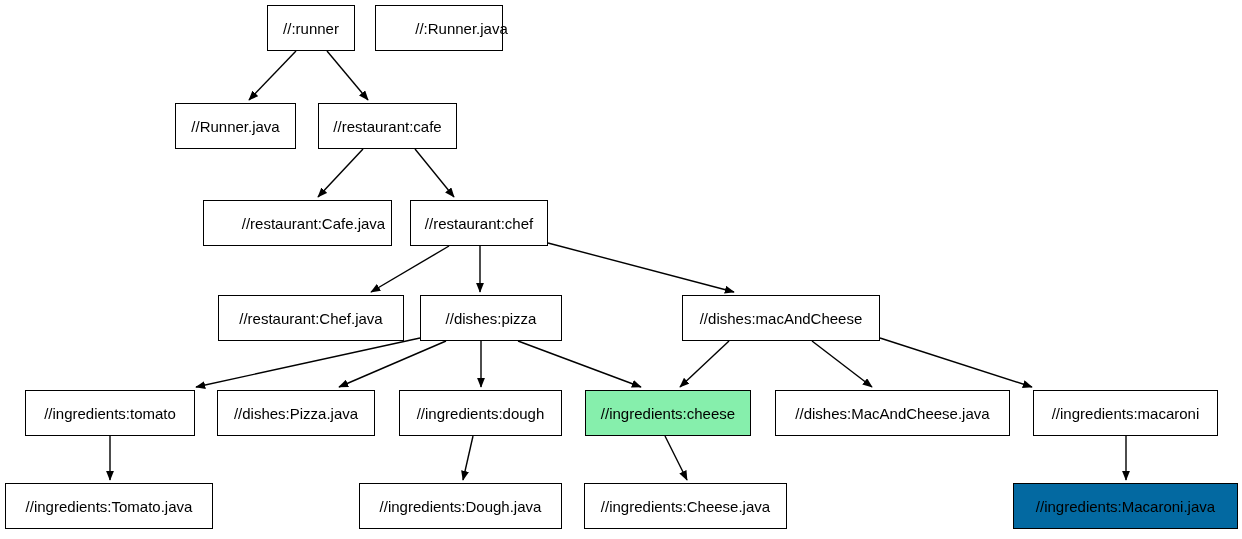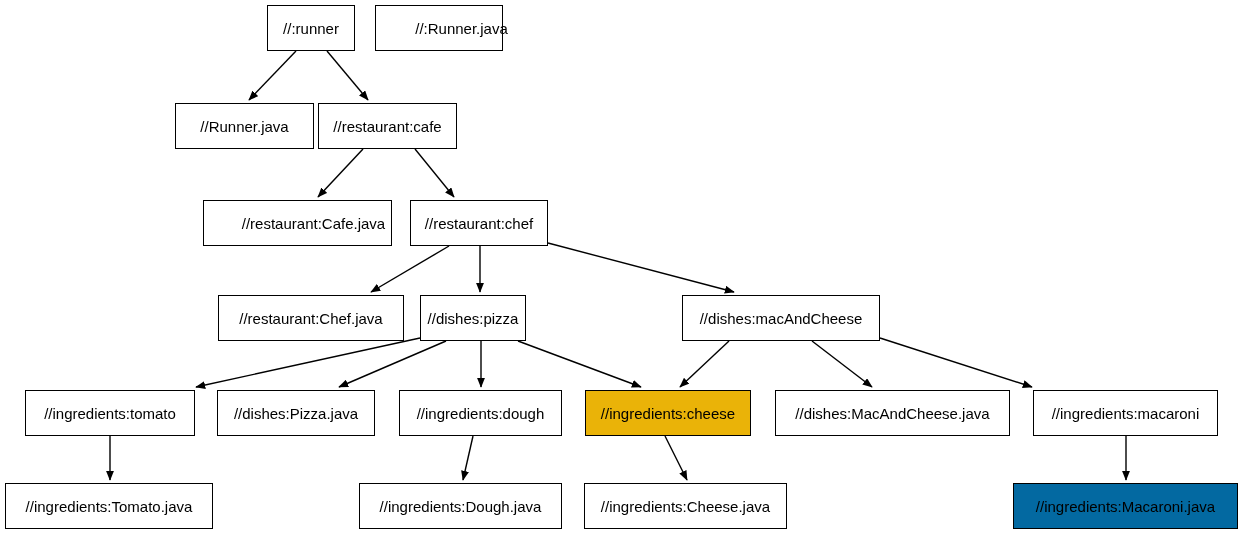--- a/index.html
+++ b/index.html
@@ -81,51 +81,51 @@
       </g>
   </svg>
 
   <div id="node-layer">
       <div class="graph-node" style="left: 267px; top: 5px; width: 88px; height: 46px; background: rgb(255, 255, 255); border-color: rgb(0, 0, 0);">
         <span class="node-label" style="color: rgb(0, 0, 0);">//:runner</span>
       </div>
       <div class="graph-node" style="left: 375px; top: 5px; width: 128px; height: 46px; background: rgb(255, 255, 255); border-color: rgb(0, 0, 0); padding-left: 45px;">
         <span class="node-label" style="color: rgb(0, 0, 0);">//:Runner.java</span>
       </div>
-      <div class="graph-node" style="left: 175px; top: 103px; width: 139px; height: 46px; background: rgb(255, 255, 255); border-color: rgb(0, 0, 0);">
+      <div class="graph-node" style="left: 175px; top: 103px; width: 121px; height: 46px; background: rgb(255, 255, 255); border-color: rgb(0, 0, 0);">
         <span class="node-label" style="color: rgb(0, 0, 0);">//Runner.java</span>
       </div>
       <div class="graph-node" style="left: 318px; top: 103px; width: 139px; height: 46px; background: rgb(255, 255, 255); border-color: rgb(0, 0, 0);">
         <span class="node-label" style="color: rgb(0, 0, 0);">//restaurant:cafe</span>
       </div>
       <div class="graph-node" style="left: 203px; top: 200px; width: 189px; height: 46px; background: rgb(255, 255, 255); border-color: rgb(0, 0, 0); padding-left: 32px;">
         <span class="node-label" style="color: rgb(0, 0, 0);">//restaurant:Cafe.java</span>
       </div>
       <div class="graph-node" style="left: 410px; top: 200px; width: 138px; height: 46px; background: rgb(255, 255, 255); border-color: rgb(0, 0, 0);">
         <span class="node-label" style="color: rgb(0, 0, 0);">//restaurant:chef</span>
       </div>
       <div class="graph-node" style="left: 218px; top: 295px; width: 186px; height: 46px; background: rgb(255, 255, 255); border-color: rgb(0, 0, 0);">
         <span class="node-label" style="color: rgb(0, 0, 0);">//restaurant:Chef.java</span>
       </div>
-      <div class="graph-node" style="left: 420px; top: 295px; width: 106px; height: 46px; background: rgb(255, 255, 255); border-color: rgb(0, 0, 0);">
+      <div class="graph-node" style="left: 420px; top: 295px; width: 142px; height: 46px; background: rgb(255, 255, 255); border-color: rgb(0, 0, 0);">
         <span class="node-label" style="color: rgb(0, 0, 0);">//dishes:pizza</span>
       </div>
       <div class="graph-node" style="left: 682px; top: 295px; width: 198px; height: 46px; background: rgb(255, 255, 255); border-color: rgb(0, 0, 0);">
         <span class="node-label" style="color: rgb(0, 0, 0);">//dishes:macAndCheese</span>
       </div>
       <div class="graph-node" style="left: 25px; top: 390px; width: 170px; height: 46px; background: rgb(255, 255, 255); border-color: rgb(0, 0, 0);">
         <span class="node-label" style="color: rgb(0, 0, 0);">//ingredients:tomato</span>
       </div>
       <div class="graph-node" style="left: 217px; top: 390px; width: 158px; height: 46px; background: rgb(255, 255, 255); border-color: rgb(0, 0, 0);">
         <span class="node-label" style="color: rgb(0, 0, 0);">//dishes:Pizza.java</span>
       </div>
       <div class="graph-node" style="left: 399px; top: 390px; width: 163px; height: 46px; background: rgb(255, 255, 255); border-color: rgb(0, 0, 0);">
         <span class="node-label" style="color: rgb(0, 0, 0);">//ingredients:dough</span>
       </div>
-      <div class="graph-node" style="left: 585px; top: 390px; width: 166px; height: 46px; background: #eab308; border-color: rgb(0, 0, 0);">
+      <div class="graph-node" style="left: 585px; top: 390px; width: 166px; height: 46px; background: #86efac; border-color: rgb(0, 0, 0);">
         <span class="node-label" style="color: rgb(0, 0, 0);">//ingredients:cheese</span>
       </div>
       <div class="graph-node" style="left: 775px; top: 390px; width: 235px; height: 46px; background: rgb(255, 255, 255); border-color: rgb(0, 0, 0);">
         <span class="node-label" style="color: rgb(0, 0, 0);">//dishes:MacAndCheese.java</span>
       </div>
       <div class="graph-node" style="left: 1033px; top: 390px; width: 185px; height: 46px; background: rgb(255, 255, 255); border-color: rgb(0, 0, 0);">
         <span class="node-label" style="color: rgb(0, 0, 0);">//ingredients:macaroni</span>
       </div>
       <div class="graph-node" style="left: 5px; top: 483px; width: 208px; height: 46px; background: rgb(255, 255, 255); border-color: rgb(0, 0, 0);">
         <span class="node-label" style="color: rgb(0, 0, 0);">//ingredients:Tomato.java</span>

